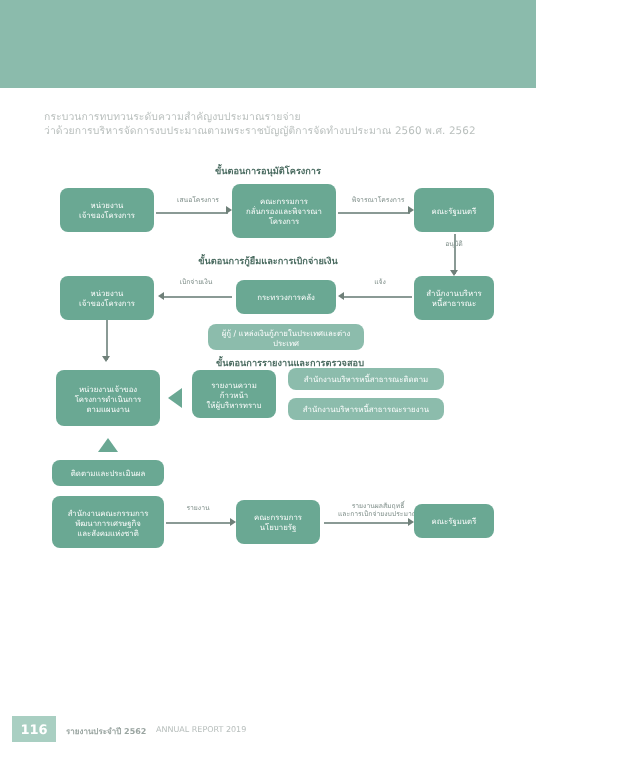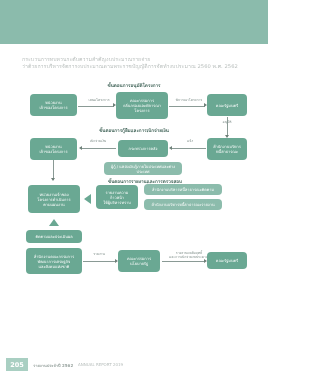--- a/index.html
+++ b/index.html
@@ -148,16 +148,16 @@
   <div class="edge-label" style="left:163px;top:171px;width:52px;white-space:pre-line;">รายงานผลสัมฤทธิ์
 และการเบิกจ่ายงบประมาณ</div>
   <div class="ln h" style="left:162px;top:181px;width:43px;"></div>
   <div class="arw r" style="left:204px;top:178.9px;"></div>
 
   <div class="box" style="left:207px;top:172px;width:40px;height:17px;">คณะรัฐมนตรี</div>
 
 </div>
 
 <div class="footer">
-  <div class="pagebadge">205</div>
+  <div class="pagebadge">116</div>
   <div class="foot-th">รายงานประจำปี 2562</div>
   <div class="foot-en">ANNUAL REPORT 2019</div>
 </div>
 
 </body></html>

